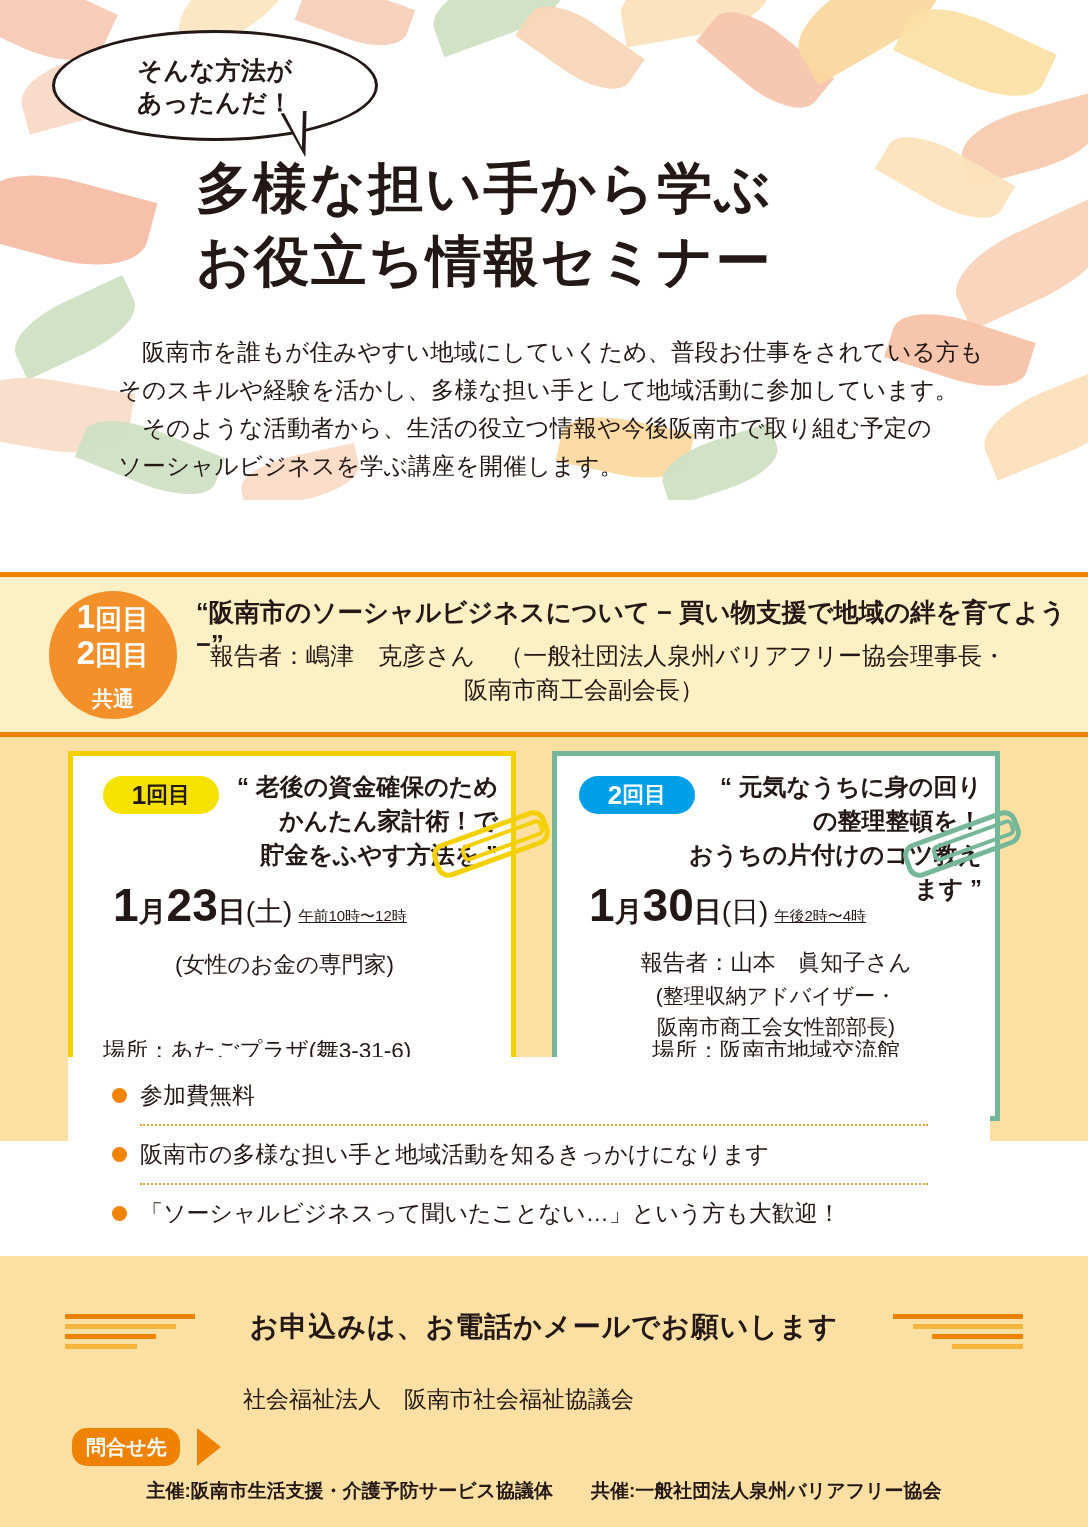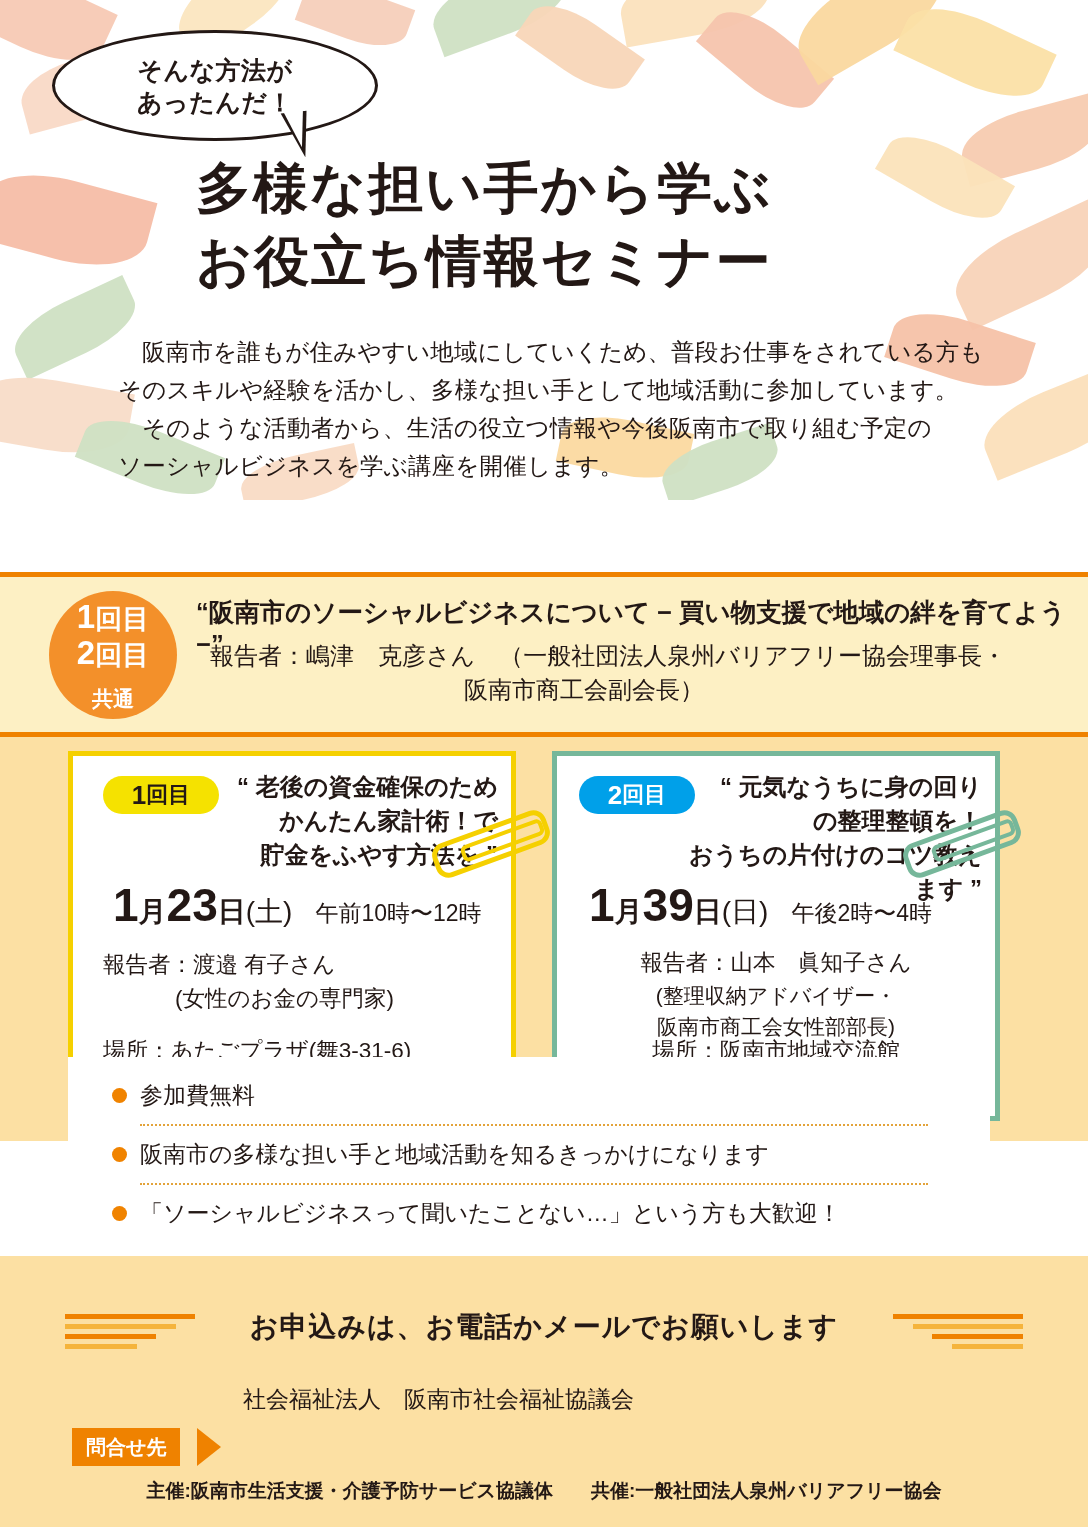--- a/index.html
+++ b/index.html
@@ -208,21 +208,21 @@
   }
   .clip-inner.green { border-color: #76b79a; }
 
   .date-line {
     position: absolute;
     white-space: nowrap;
   }
   .date-num { font-size: 46px; font-weight: bold; }
   .date-unit { font-size: 28px; font-weight: bold; }
   .date-dow { font-size: 28px; }
-  .date-time { font-size: 23px; margin-left: 23px; }
+  .date-time { font-size: 15px; margin-left: 6px; text-decoration: underline; }
 
   .detail {
     position: absolute;
     font-size: 22.5px;
     line-height: 1.5;
   }
   .underline { text-decoration: underline; }
 
   
   .notes {
@@ -304,20 +304,21 @@
     left: 72px;
     top: 172px;
     height: 38px;
     background: #ef8200;
     color: #fff;
     font-size: 20px;
     font-weight: bold;
     display: flex;
     align-items: center;
     padding: 0 14px;
+    border-radius: 15px;
   }
   .contact-badge-arrow {
     position: absolute;
     left: 197px;
     top: 172px;
     width: 0; height: 0;
     border-top: 19px solid transparent;
     border-bottom: 19px solid transparent;
     border-left: 24px solid #ef8200;
   }
@@ -430,21 +431,20 @@
     </div>
     <div class="clip" style="left:358px;top:70px;">
       <div class="clip-inner"></div>
     </div>
 
     <div class="date-line" style="left:40px;top:122px;">
       <span class="date-num">1</span><span class="date-unit">月</span><span class="date-num">23</span><span class="date-unit">日</span><span class="date-dow">(土)</span><span class="date-time">午前10時〜12時</span>
     </div>
 
     <div class="detail" style="left:30px;top:192px;">
-      <div>報告者：渡邉 有子さん</div>
       <div style="margin-left:72px;">(女性のお金の専門家)</div>
     </div>
 
     <div class="detail" style="left:30px;top:278px;">
       <span>場所：</span><span class="underline">あたごプラザ</span><span>(舞3-31-6)</span>
     </div>
   </div>
 
   <div class="card right">
     <div class="pill blue">
@@ -454,21 +454,21 @@
     <div class="card-title">
       <div>“ 元気なうちに身の回り</div>
       <div>の整理整頓を！</div>
       <div>おうちの片付けのコツ教えます ”</div>
     </div>
     <div class="clip green" style="left:345px;top:70px;">
       <div class="clip-inner green"></div>
     </div>
 
     <div class="date-line" style="left:32px;top:122px;">
-      <span class="date-num">1</span><span class="date-unit">月</span><span class="date-num">39</span><span class="date-unit">日</span><span class="date-dow">(日)</span><span class="date-time">午後2時〜4時</span>
+      <span class="date-num">1</span><span class="date-unit">月</span><span class="date-num">30</span><span class="date-unit">日</span><span class="date-dow">(日)</span><span class="date-time">午後2時〜4時</span>
     </div>
 
     <div class="detail" style="left:22px;top:190px;text-align:center;width:394px;">
       <div>報告者：山本　眞知子さん</div>
       <div style="font-size:21px;">(整理収納アドバイザー・</div>
       <div style="font-size:21px;">阪南市商工会女性部部長)</div>
     </div>
 
     <div class="detail" style="left:22px;top:278px;text-align:center;width:394px;">
       <div><span>場所：</span><span class="underline">阪南市地域交流館</span></div>

